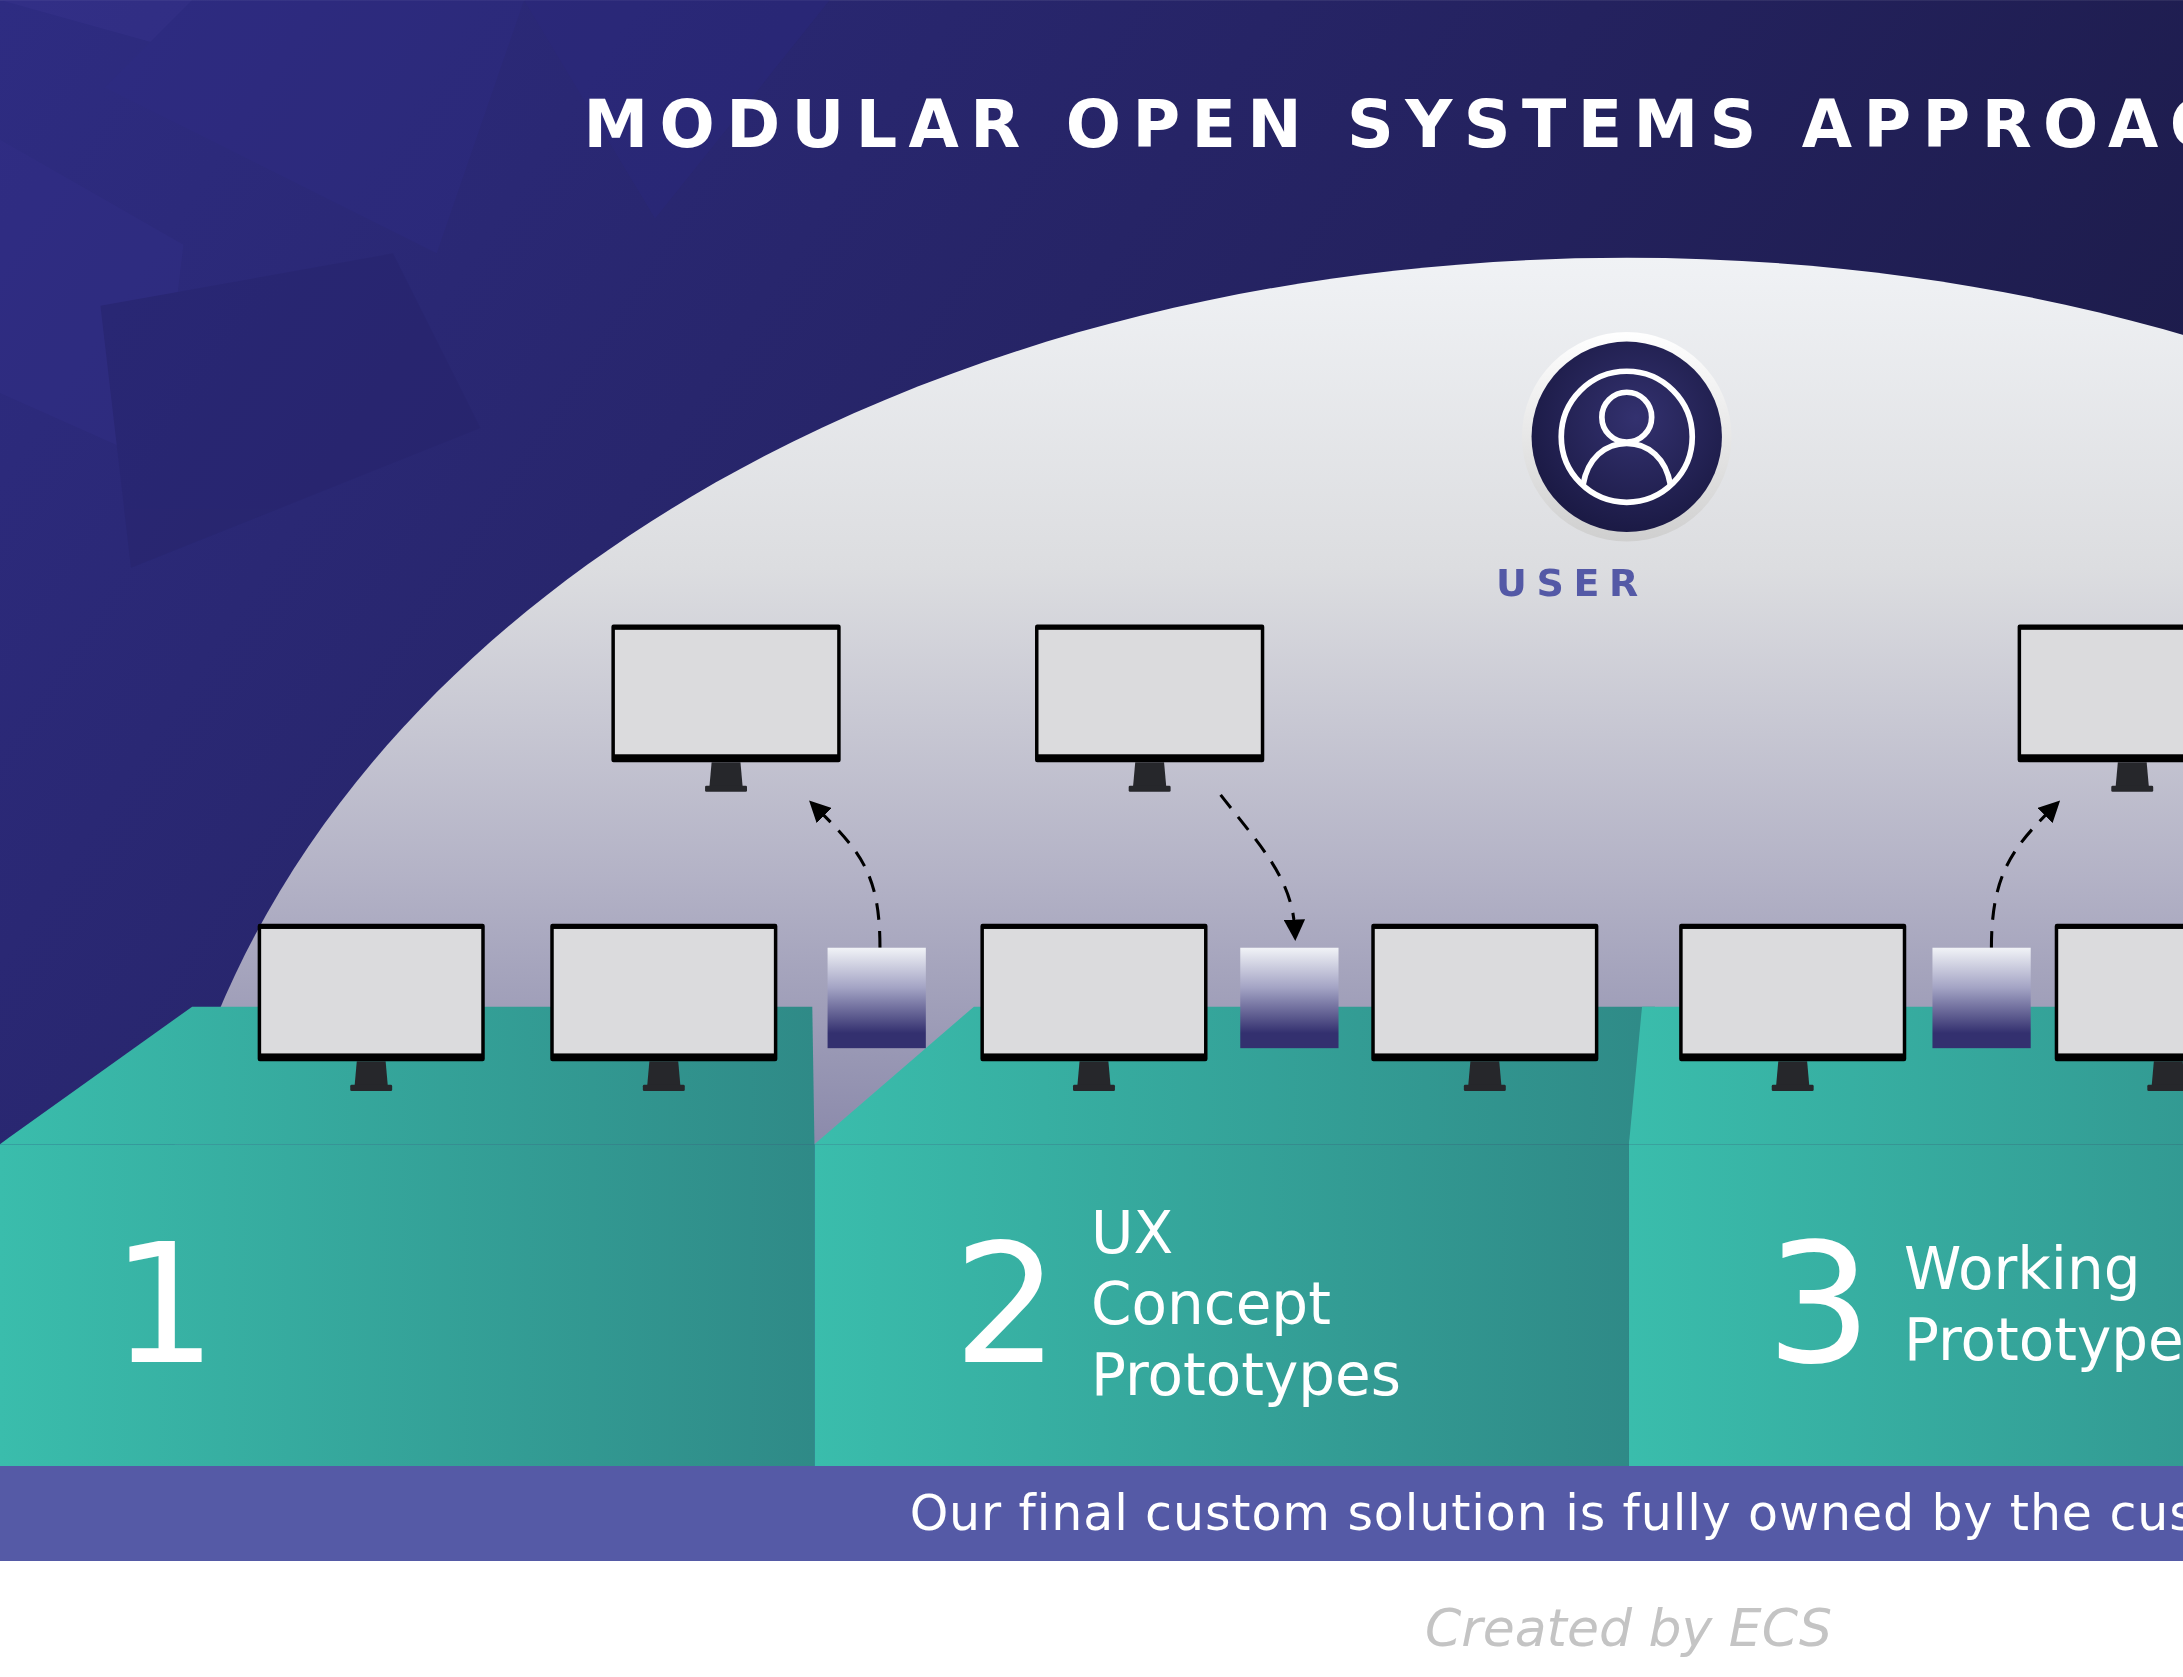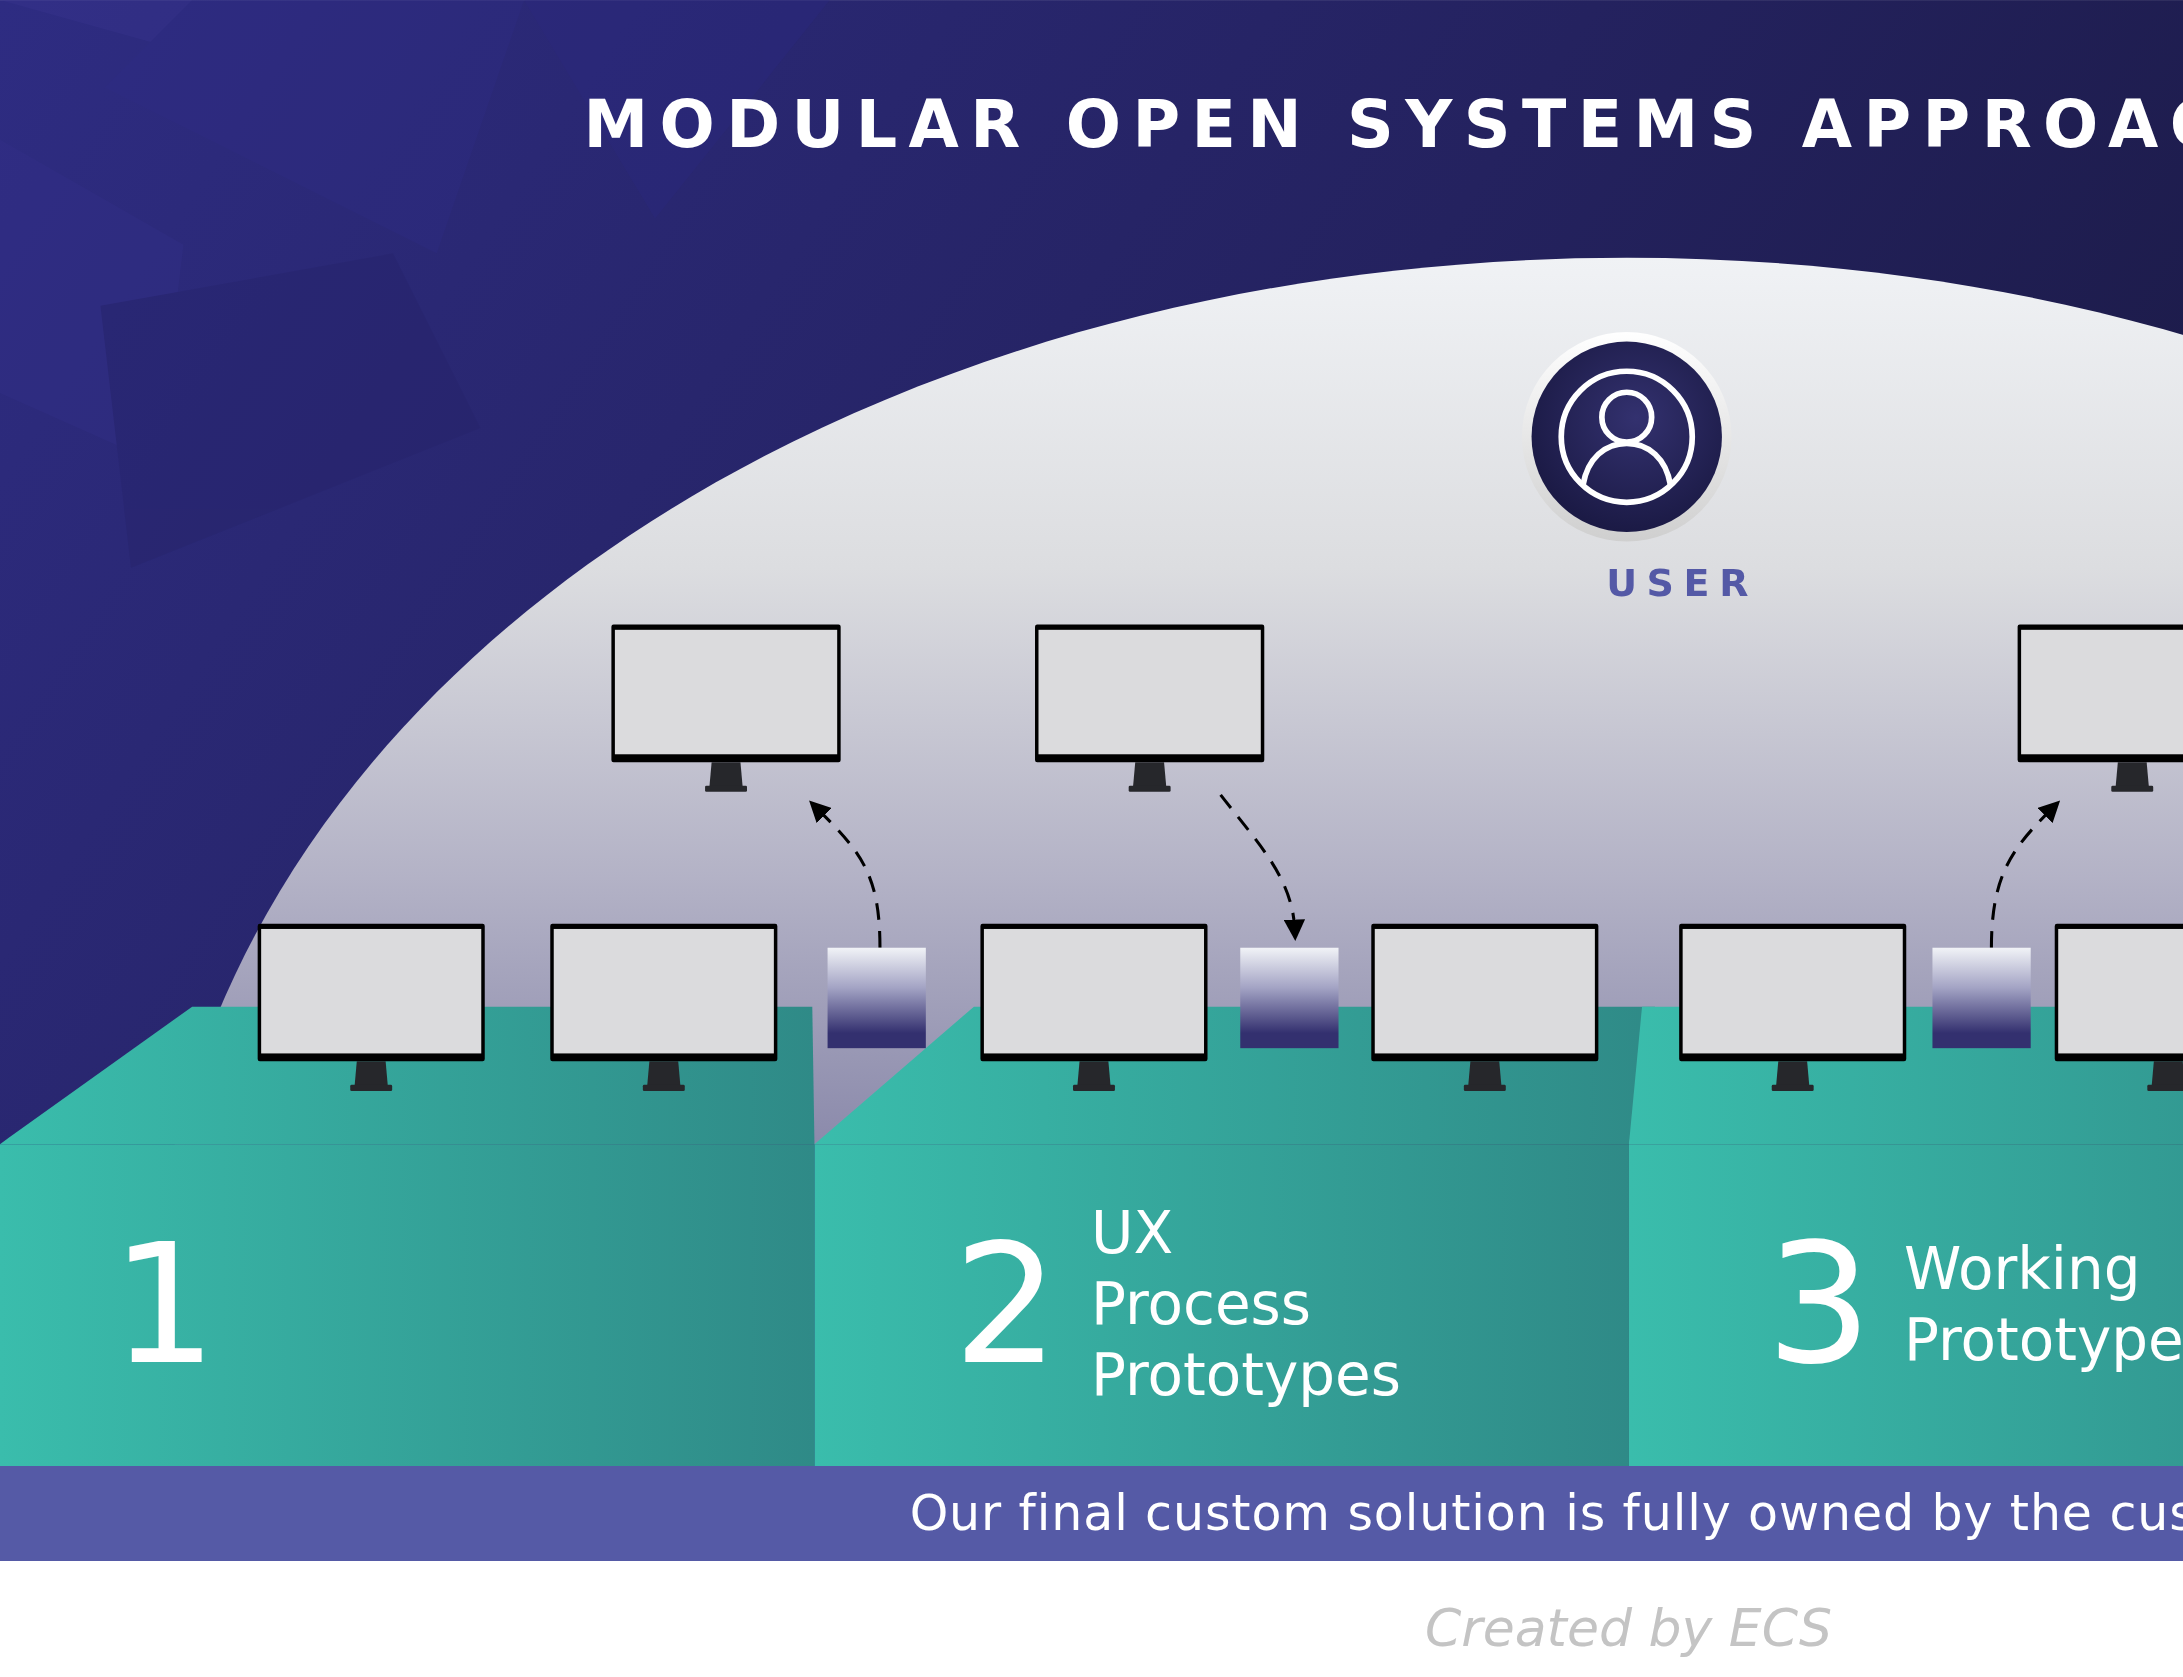--- a/index.html
+++ b/index.html
@@ -4,21 +4,21 @@
 <style>
   html, body { margin: 0; padding: 0; background: #ffffff; }
   body { width: 3257px; height: 1678px; overflow: hidden; position: relative; font-family: "Liberation Sans", "DejaVu Sans", sans-serif; }
   #scene { position: absolute; left: 0; top: 0; width: 3257px; height: 1678px; }
   .title {
     position: absolute; left: 0; width: 3257px; top: 87px; text-align: center;
     color: #ffffff; font-weight: bold; font-size: 65px; letter-spacing: 11.4px;
     font-family: "DejaVu Sans", sans-serif;
   }
   .user-label {
-    position: absolute; left: 1496px; width: 262px; top: 561px; text-align: right;
+    position: absolute; left: 1496px; width: 262px; top: 561px; text-align: left;
     color: #5459a6; font-weight: bold; font-size: 38px; letter-spacing: 9.6px;
     font-family: "DejaVu Sans", sans-serif;
   }
   .step {
     position: absolute; top: 1144px; height: 321px; display: flex; align-items: center;
     color: #ffffff;
   }
   .step-num {
     font-size: 166px; font-weight: normal; line-height: 1; font-family: "DejaVu Sans", sans-serif;
     width: 144px; text-align: center;
@@ -207,21 +207,21 @@
 
 <div class="title">MODULAR OPEN SYSTEMS APPROACH (MOSA)</div>
 <div class="user-label">USER</div>
 
 <div class="step" style="left:92px; width:720px;">
   <div class="step-num">1</div>
 </div>
 <div class="step" style="left:934px; width:694px;">
   <div class="step-num">2</div>
   <div class="step-label">UX
-Process
+Concept
 Prototypes</div>
 </div>
 <div class="step" style="left:1747px; width:694px;">
   <div class="step-num">3</div>
   <div class="step-label">Working
 Prototypes</div>
 </div>
 
 <div class="banner">
   <span>Our final custom solution is fully owned by the customer</span>

